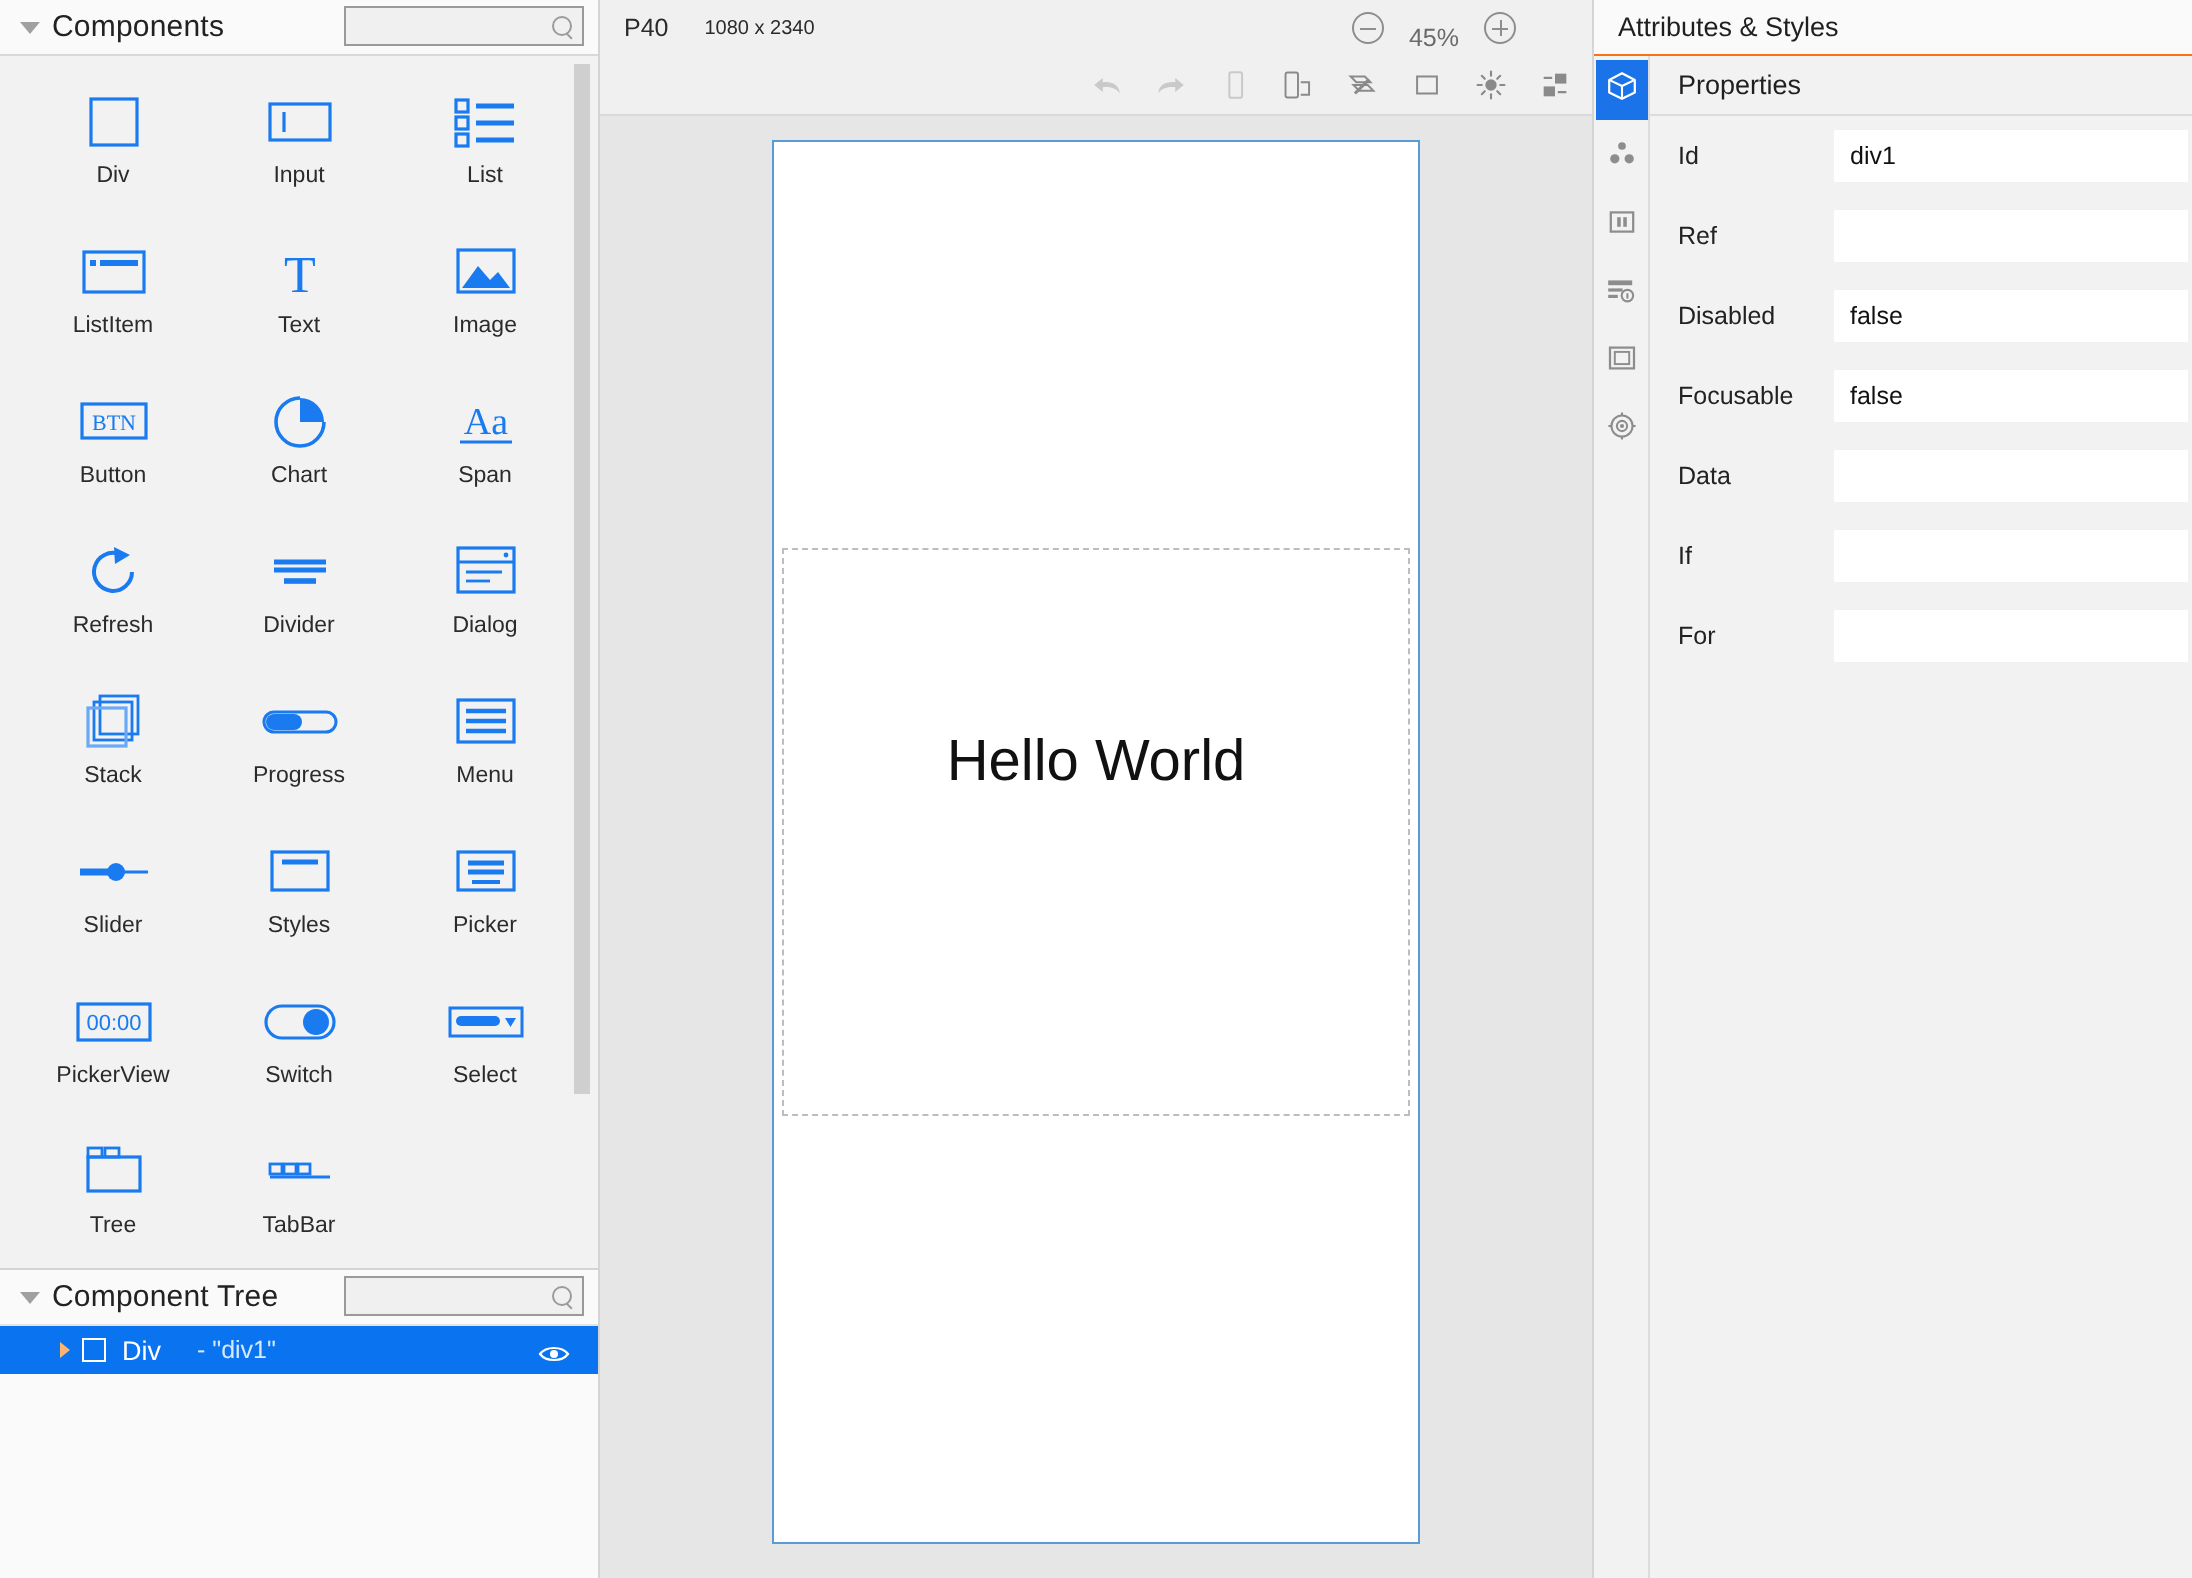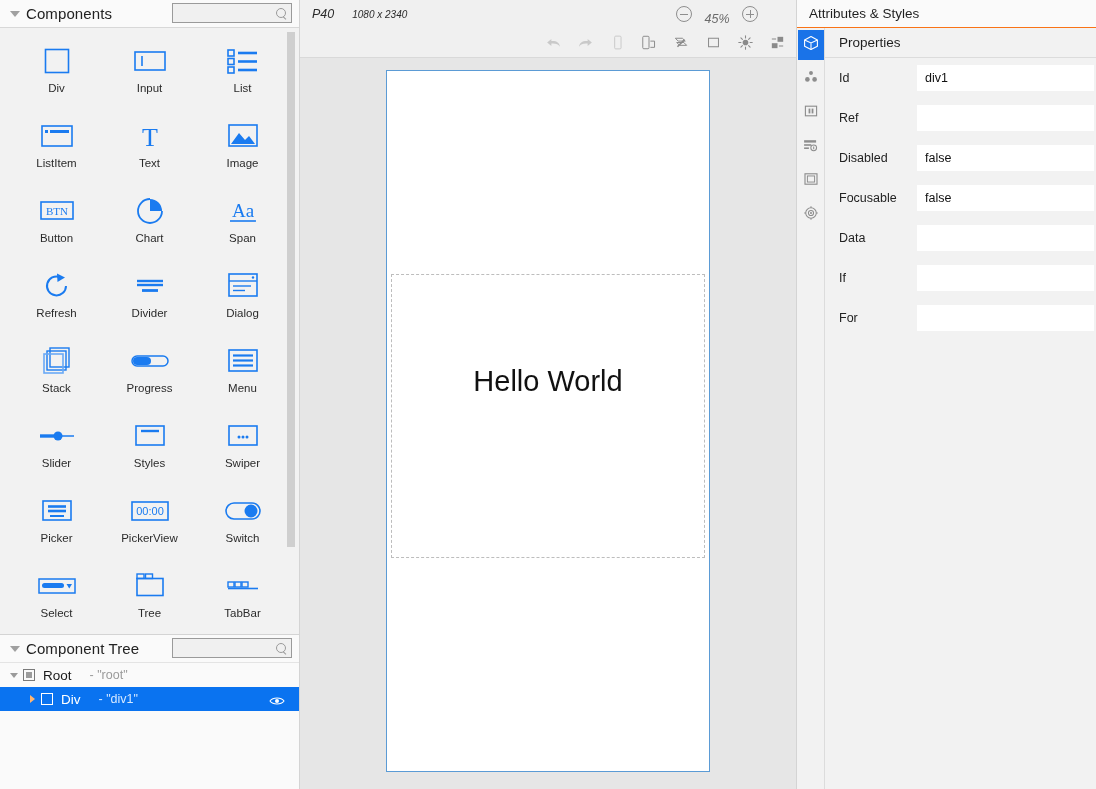--- a/index.html
+++ b/index.html
@@ -135,21 +135,20 @@
     background: #e6e6e6;
     display: flex; flex-direction: column;
     position: relative;
   }
   .center-topbar {
     height: 28px; min-height:28px;
     background: #f0f0f0;
     display: flex; align-items: center;
     padding: 0 12px;
     position: relative;
-    font-style: italic;
   }
   .dev-name { font-size: 12.5px; color: #2b2b2b; margin-right: 18px; }
   .dev-res  { font-size: 10px; color: #2b2b2b; }
   .zoomctl { position:absolute; right: 38px; top:0; height:28px; display:flex; align-items:center; gap:10px;}
   .zbtn {
     width:16px;height:16px;border:1.3px solid #8e8e8e;border-radius:50%;
     position:relative; cursor:pointer;
   }
   .zbtn::before { content:""; position:absolute; left:3px; top:7px; width:8px; height:1.4px; background:#8e8e8e; }
   .zbtn.plus::after { content:""; position:absolute; left:7px; top:3px; width:1.4px; height:8px; background:#8e8e8e; }
@@ -406,31 +405,20 @@
             <span class="lbl">Slider</span>
           </div>
           <div class="comp">
             <span class="ico">
               <svg width="32" height="26" viewBox="0 0 32 26">
                 <rect x="2" y="3" width="28" height="19" fill="none" stroke="#1a7bf0" stroke-width="1.6"></rect>
                 <line x1="7" y1="8" x2="25" y2="8" stroke="#1a7bf0" stroke-width="2.4"></line>
               </svg>
             </span>
             <span class="lbl">Styles</span>
-          </div>
-          <div class="comp">
-            <span class="ico">
-              <svg width="32" height="26" viewBox="0 0 32 26">
-                <rect x="2" y="3" width="28" height="19" fill="none" stroke="#1a7bf0" stroke-width="1.6"></rect>
-                <circle cx="12" cy="14" r="1.5" fill="#1a7bf0"></circle>
-                <circle cx="16" cy="14" r="1.5" fill="#1a7bf0"></circle>
-                <circle cx="20" cy="14" r="1.5" fill="#1a7bf0"></circle>
-              </svg>
-            </span>
-            <span class="lbl">Swiper</span>
           </div>
           <div class="comp">
             <span class="ico">
               <svg width="32" height="26" viewBox="0 0 32 26">
                 <rect x="2" y="3" width="28" height="19" fill="none" stroke="#1a7bf0" stroke-width="1.6"></rect>
                 <line x1="7" y1="8.5" x2="25" y2="8.5" stroke="#1a7bf0" stroke-width="2.6"></line>
                 <line x1="7" y1="13" x2="25" y2="13" stroke="#1a7bf0" stroke-width="2.6"></line>
                 <line x1="9" y1="18" x2="23" y2="18" stroke="#1a7bf0" stroke-width="2"></line>
               </svg>
             </span>
@@ -492,31 +480,20 @@
     <div class="tree-section">
       <div class="tree-header">
         <span class="disclosure"></span>
         <span class="panel-title">Component Tree</span>
         <div class="hdr-search">
           <input style="border: none; outline: none; background: transparent; width: 100px; font-size: 11px; padding-left: 4px; font-family: &quot;Liberation Sans&quot;, sans-serif;" placeholder="">
           <span class="mag"></span>
         </div>
       </div>
       <div class="tree-rows" id="tree-rows">
-          <div class="tree-row">
-            <span style="display:inline-block;width:0px"></span>
-            <span class="tw">
-              <span class="tw-caret-down"></span>
-            </span>
-            <span class="tr-icon">
-              <span class="root-ico"></span>
-            </span>
-            <span class="tr-name">Root</span>
-            <span class="tr-sub">- "root"</span>
-          </div>
           <div class="tree-row selected">
             <span style="display:inline-block;width:18px"></span>
             <span class="tw">
               <span class="tw-caret-right"></span>
             </span>
             <span class="tr-icon">
               <span class="div-ico"></span>
             </span>
             <span class="tr-name">Div</span>
             <span class="tr-sub">- "div1"</span>

